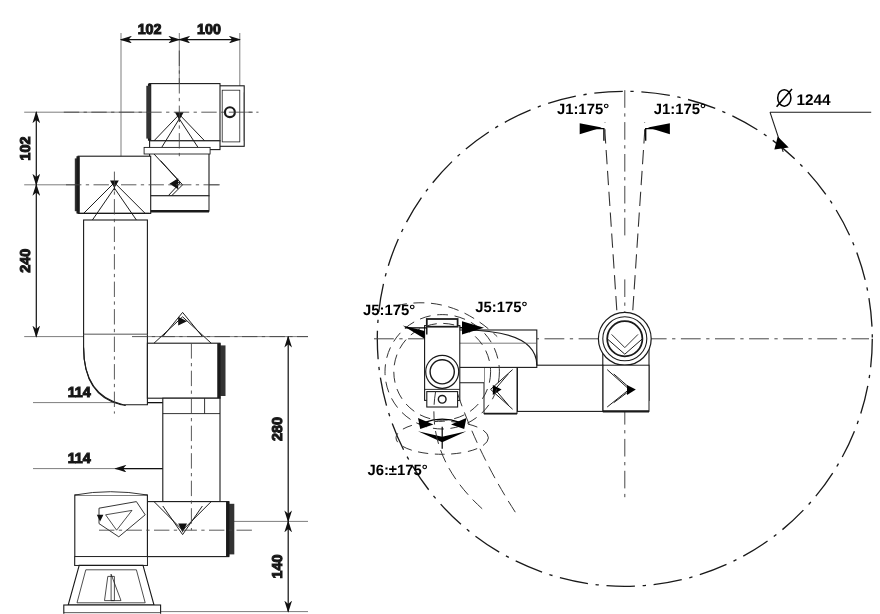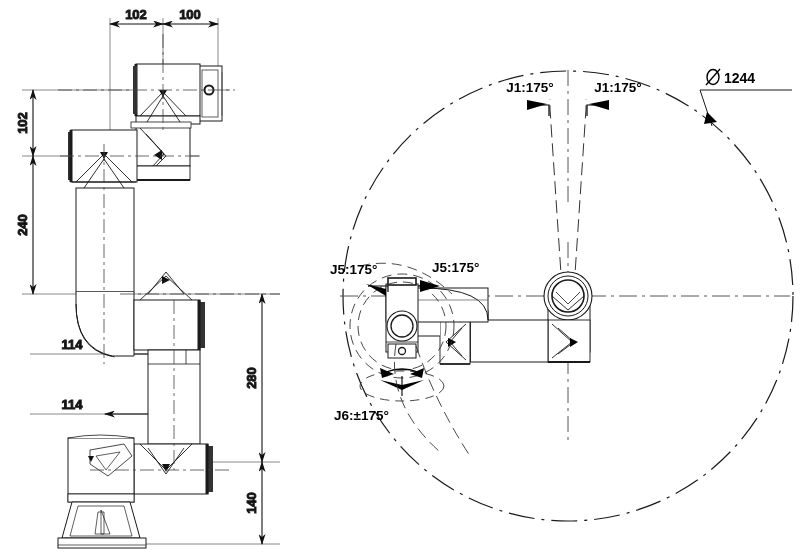--- a/index.html
+++ b/index.html
@@ -1,21 +1,21 @@
 <!DOCTYPE html>
 <html><head>
 <meta charset="utf-8">
 <style>
   html,body{margin:0;padding:0;background:#ffffff;}
   body{
     width:800px;height:558px;
     font-family:"Liberation Sans","DejaVu Sans",sans-serif;
     color:#000;overflow:hidden;position:relative;
   }
-  #stage{position:absolute;left:0;top:4px;width:800px;height:476px;}
+  #stage{position:absolute;left:0;top:16px;width:800px;height:476px;}
   svg{display:block;}
   .dimtext{
     font-family:"Liberation Sans","DejaVu Sans",sans-serif;
     font-size:13px;font-weight:600;fill:#111;
   }
   .jointtext{
     font-family:"Liberation Sans","DejaVu Sans",sans-serif;
     font-size:13.5px;font-weight:700;fill:#000;
   }
   .diatext{

